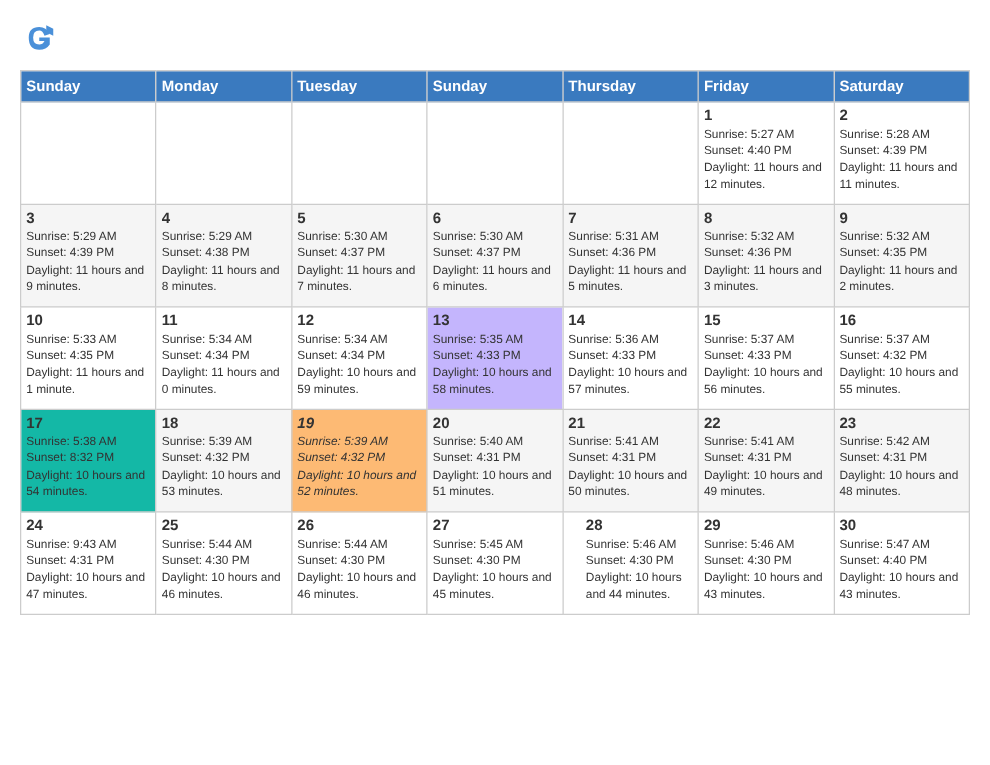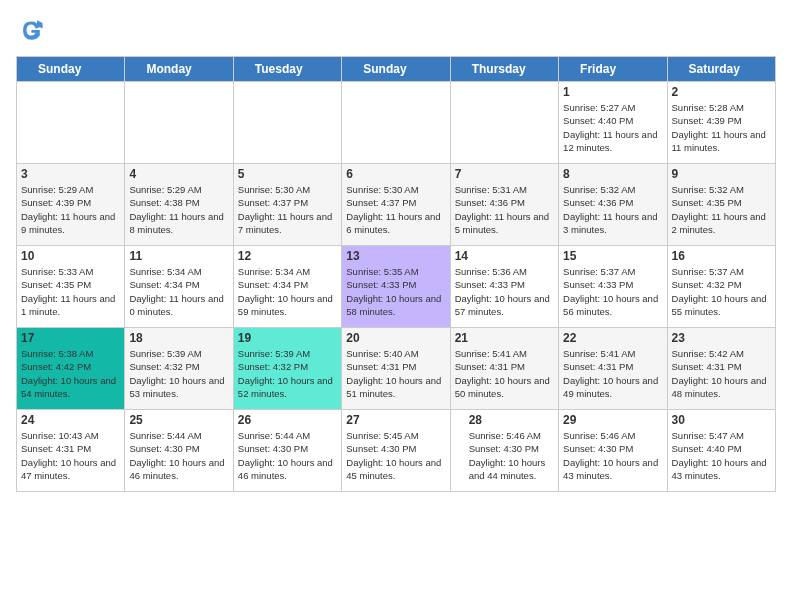--- a/index.html
+++ b/index.html
@@ -55,21 +55,21 @@
     .calendar {
       width: 100%;
       border-collapse: collapse;
       table-layout: fixed;
     }
     .calendar th {
       background-color: #3a7abf;
       color: white;
       font-size: 12px;
       font-weight: bold;
-      padding: 5px 21px;
+      padding: 5px 4px;
       text-align: left;
       border: 1px solid #ccc;
     }
     .calendar td {
       border: 1px solid #ccc;
       vertical-align: top;
       padding: 3px 4px;
       font-size: 10px;
       color: #333;
       height: 82px;
@@ -233,30 +233,30 @@
           <span class="day-number">16</span>
           <div class="day-info" style="white-space: pre-line;">Sunrise: 5:37 AM
 Sunset: 4:32 PM
 Daylight: 10 hours and 55 minutes.</div>
         </td>
       </tr>
       <tr>
         <td style="background-color: #14b8a6;">
           <span class="day-number">17</span>
           <div class="day-info" style="white-space: pre-line;">Sunrise: 5:38 AM
-Sunset: 4:42 PM
+Sunset: 8:32 PM
 Daylight: 10 hours and 54 minutes.</div>
         </td>
         <td style="background-color: rgb(245, 245, 245); margin-top: 10px;">
           <span class="day-number">18</span>
           <div class="day-info" style="white-space: pre-line;">Sunrise: 5:39 AM
 Sunset: 4:32 PM
 Daylight: 10 hours and 53 minutes.</div>
         </td>
-        <td style="background-color: #5eead4;">
+        <td style="background-color: #fdba74; font-style: italic;">
           <span class="day-number">19</span>
           <div class="day-info" style="white-space: pre-line;">Sunrise: 5:39 AM
 Sunset: 4:32 PM
 Daylight: 10 hours and 52 minutes.</div>
         </td>
         <td style="background-color: rgb(245, 245, 245);">
           <span class="day-number">20</span>
           <div class="day-info" style="white-space: pre-line;">Sunrise: 5:40 AM
 Sunset: 4:31 PM
 Daylight: 10 hours and 51 minutes.</div>
@@ -276,21 +276,21 @@
         <td style="background-color: rgb(245, 245, 245);">
           <span class="day-number">23</span>
           <div class="day-info" style="white-space: pre-line;">Sunrise: 5:42 AM
 Sunset: 4:31 PM
 Daylight: 10 hours and 48 minutes.</div>
         </td>
       </tr>
       <tr>
         <td style="background-color: rgb(255, 255, 255);">
           <span class="day-number">24</span>
-          <div class="day-info" style="white-space: pre-line;">Sunrise: 10:43 AM
+          <div class="day-info" style="white-space: pre-line;">Sunrise: 9:43 AM
 Sunset: 4:31 PM
 Daylight: 10 hours and 47 minutes.</div>
         </td>
         <td style="background-color: rgb(255, 255, 255);">
           <span class="day-number">25</span>
           <div class="day-info" style="white-space: pre-line;">Sunrise: 5:44 AM
 Sunset: 4:30 PM
 Daylight: 10 hours and 46 minutes.</div>
         </td>
         <td style="background-color: rgb(255, 255, 255);">

